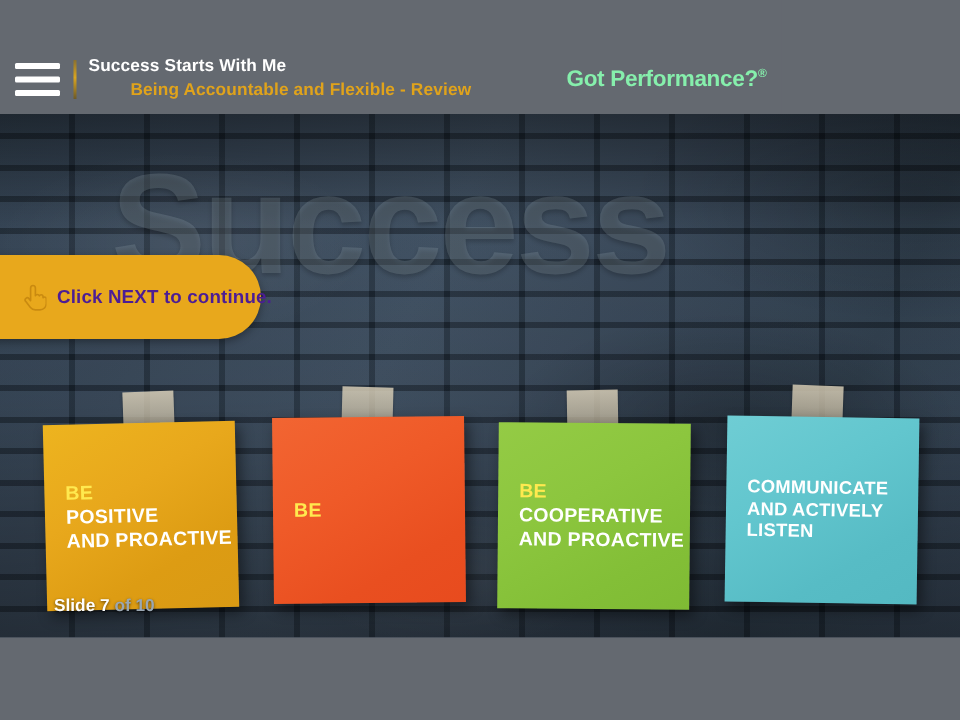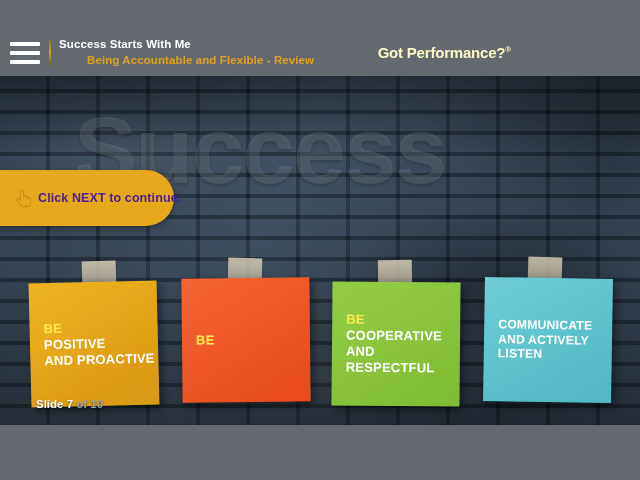--- a/index.html
+++ b/index.html
@@ -79,21 +79,21 @@
     white-space: nowrap;
     margin-top: 2px;
     padding-left: 28px;
   }
   #brand {
     position: absolute;
     right: 10px;
     top: 44px;
     font-size: 15px;
     font-weight: bold;
-    color: #fef9c3;
+    color: #86efac;
     white-space: nowrap;
     letter-spacing: -0.2px;
   }
   #brand .reg {
     font-size: 8px;
     vertical-align: super;
     font-weight: bold;
   }
 
   
@@ -323,21 +323,21 @@
 AND PROACTIVE</div>
     </div>
 
     <div class="note" id="note-1">
       <div class="be">BE</div>
     </div>
 
     <div class="note" id="note-2">
       <div class="be">BE</div>
       <div class="body">COOPERATIVE
-AND RESPECTFUL</div>
+AND PROACTIVE</div>
     </div>
 
     <div class="note teal" id="note-3">
       <div class="body">COMMUNICATE
 AND ACTIVELY
 LISTEN</div>
     </div>
 
     <div id="slide-counter"><span class="cur">Slide 7</span> <span class="rest">of 10</span></div>
   </div>

